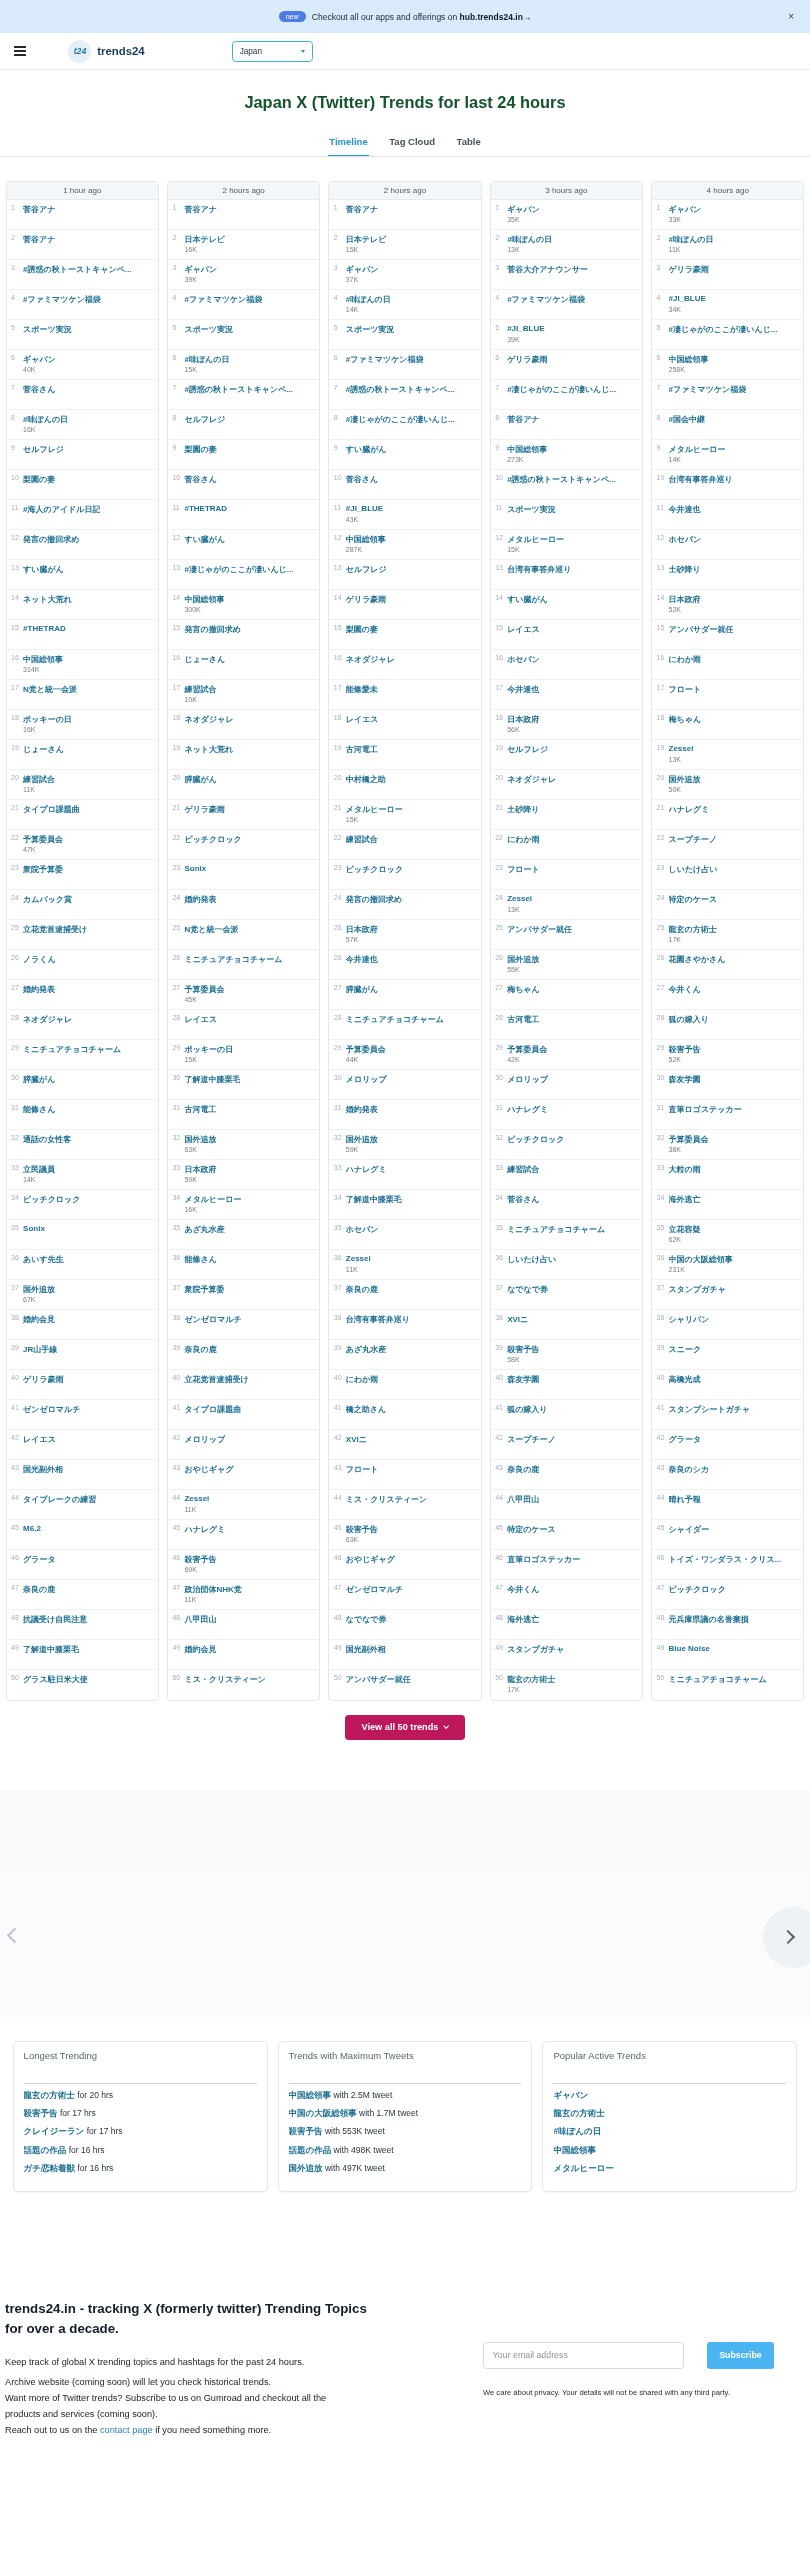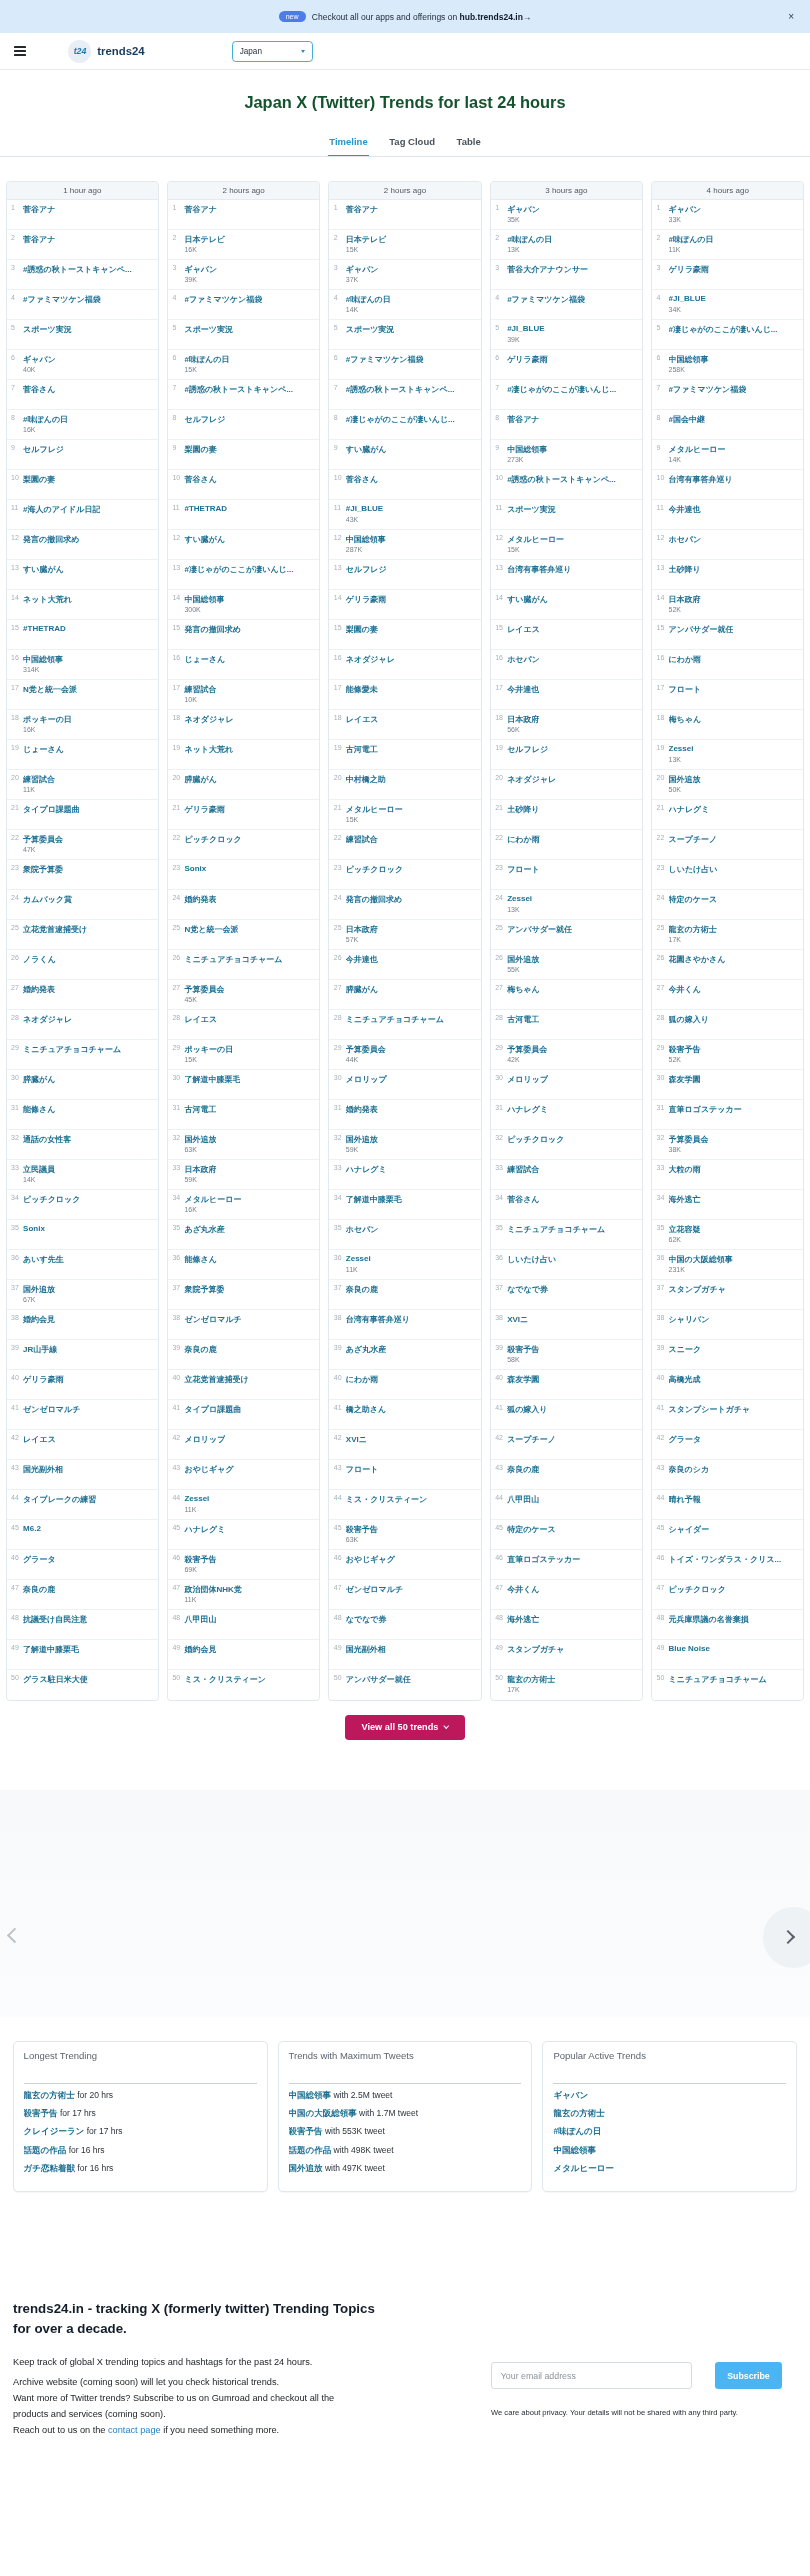--- a/index.html
+++ b/index.html
@@ -54,21 +54,21 @@
   
   .insights { padding:0 12.6px; margin-top:24px; }
   .insights h2 { font-size:11px; font-weight:700; color:#1a242e; margin:0 0 10px; }
   .cards { display:flex; gap:10px; }
   .card { flex:1; border:0.6px solid #e2e7eb; border-radius:5px; background:#fff; padding:8.2px 10px 9.5px; box-shadow:0 0.6px 1.3px rgba(0,0,0,.04); }
   .card h3 { font-size:9.5px; font-weight:400; color:#5a646d; margin:0 0 5.7px; padding-bottom:22px; border-bottom:0.6px solid #ccd2d7; }
   .ins-row { margin:5.7px 0 6.3px; font-size:8.5px; color:#2a343c; white-space:nowrap; overflow:hidden; text-overflow:ellipsis; }
   .ins-row a { color:#1d6f93; font-weight:700; text-decoration:none; }
 
   
-  .footer { display:flex; margin-top:107px; padding:0 13px 44px;align-items:center; }
+  .footer { display:flex; margin-top:107px; padding:0 5px 44px; }
   .f-left { width:417px; }
   .f-left h2 { font-size:13.3px; line-height:1.5; font-weight:700; color:#141e2b; margin:0 0 15px; max-width:366px; }
   .f-left p { font-size:9.2px; line-height:1.75; color:#20262c; margin:0; max-width:353px; }
   .f-left p.gap { margin-bottom:3.8px; }
   .f-left a { color:#2a7fc0; text-decoration:none; }
   .f-right { flex:1; padding-top:43px; padding-left:61px; }
   .form { display:flex; gap:8.2px; }
   .email { width:201px; padding:7.6px 8.8px; border:0.6px solid #d5dade; border-radius:3.2px; font-size:8.8px; font-family:inherit; color:#333; }
   .email::placeholder { color:#8a949c; }
   .subscribe { background:#4ab5f2; color:#fff; border:none; border-radius:3.2px; padding:7.6px 12px; font-size:8.8px; font-weight:700; font-family:inherit; cursor:pointer;margin-left:15px; }

